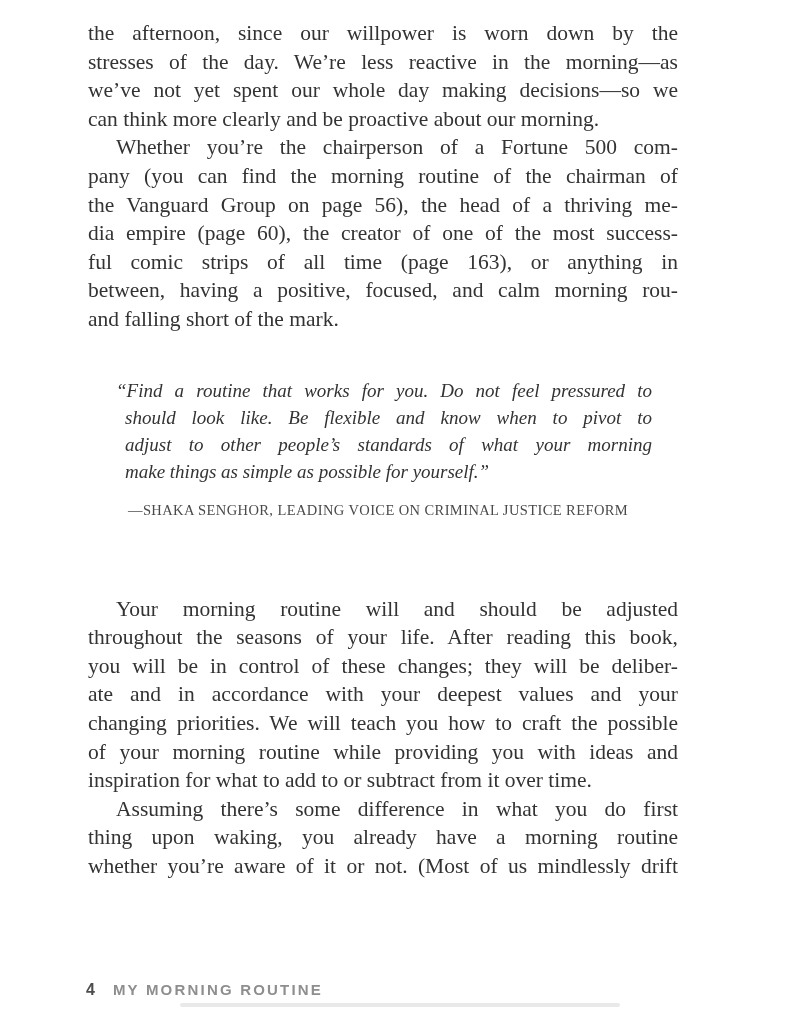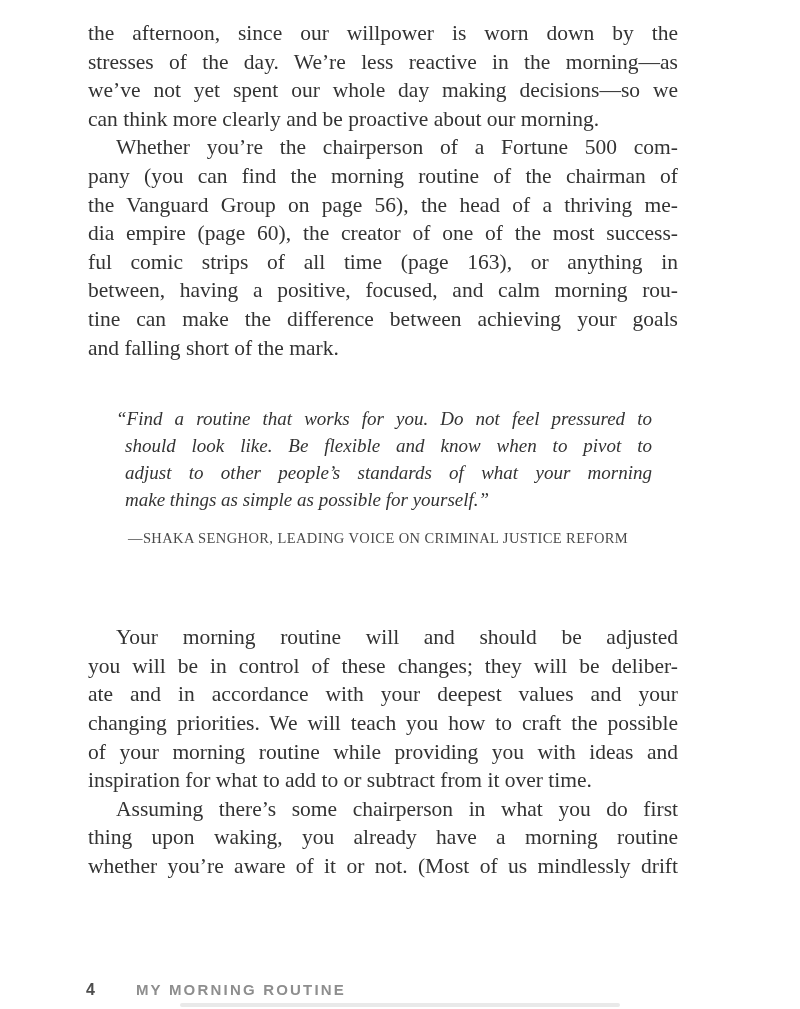--- a/index.html
+++ b/index.html
@@ -69,21 +69,21 @@
     align-items: baseline;
     font-family: "Liberation Sans", "DejaVu Sans", sans-serif;
     font-weight: bold;
   }
   .pagenum {
     margin-left: 86px;
     font-size: 16px;
     color: var(--footer-page-number, #4d4d4d);
   }
   .running-title {
-    margin-left: 41px;
+    margin-left: 18px;
     font-size: 15px;
     letter-spacing: 2.2px;
     color: var(--footer-title, #8e8e8e);
   }
   .bottom-artifact {
     position: absolute;
     left: 180px;
     top: 1003px;
     width: 440px;
     height: 4px;
@@ -104,44 +104,44 @@
         <div class="line last">can think more clearly and be proactive about our morning.</div>
       </div>
 
     <div class="para indent">
         <div class="line">Whether you’re the chairperson of a Fortune 500 com-</div>
         <div class="line">pany (you can find the morning routine of the chairman of</div>
         <div class="line">the Vanguard Group on page 56), the head of a thriving me-</div>
         <div class="line">dia empire (page 60), the creator of one of the most success-</div>
         <div class="line">ful comic strips of all time (page 163), or anything in</div>
         <div class="line">between, having a positive, focused, and calm morning rou-</div>
-        <div class="line">tine can make the difference between achieving your goals</div>
         <div class="line last">and falling short of the mark.</div>
       </div>
 
     <div class="quote">
         <div class="line">“Find a routine that works for you. Do not feel pressured to</div>
         <div class="line">should look like. Be flexible and know when to pivot to</div>
         <div class="line">adjust to other people’s standards of what your morning</div>
         <div class="line last">make things as simple as possible for yourself.”</div>
       </div>
 
     <div class="attribution">—SHAKA SENGHOR, LEADING VOICE ON CRIMINAL JUSTICE REFORM</div>
 
     <div class="para indent after-quote">
         <div class="line">Your morning routine will and should be adjusted</div>
+        <div class="line">throughout the seasons of your life. After reading this book,</div>
         <div class="line">you will be in control of these changes; they will be deliber-</div>
         <div class="line">ate and in accordance with your deepest values and your</div>
         <div class="line">changing priorities. We will teach you how to craft the possible</div>
         <div class="line">of your morning routine while providing you with ideas and</div>
         <div class="line last">inspiration for what to add to or subtract from it over time.</div>
       </div>
 
     <div class="para indent">
-        <div class="line">Assuming there’s some chairperson in what you do first</div>
+        <div class="line">Assuming there’s some difference in what you do first</div>
         <div class="line">thing upon waking, you already have a morning routine</div>
         <div class="line">whether you’re aware of it or not. (Most of us mindlessly drift</div>
       </div>
 
   </div>
 
   <div class="footer">
     <span class="pagenum">4</span>
     <span class="running-title">MY MORNING ROUTINE</span>
   </div>

